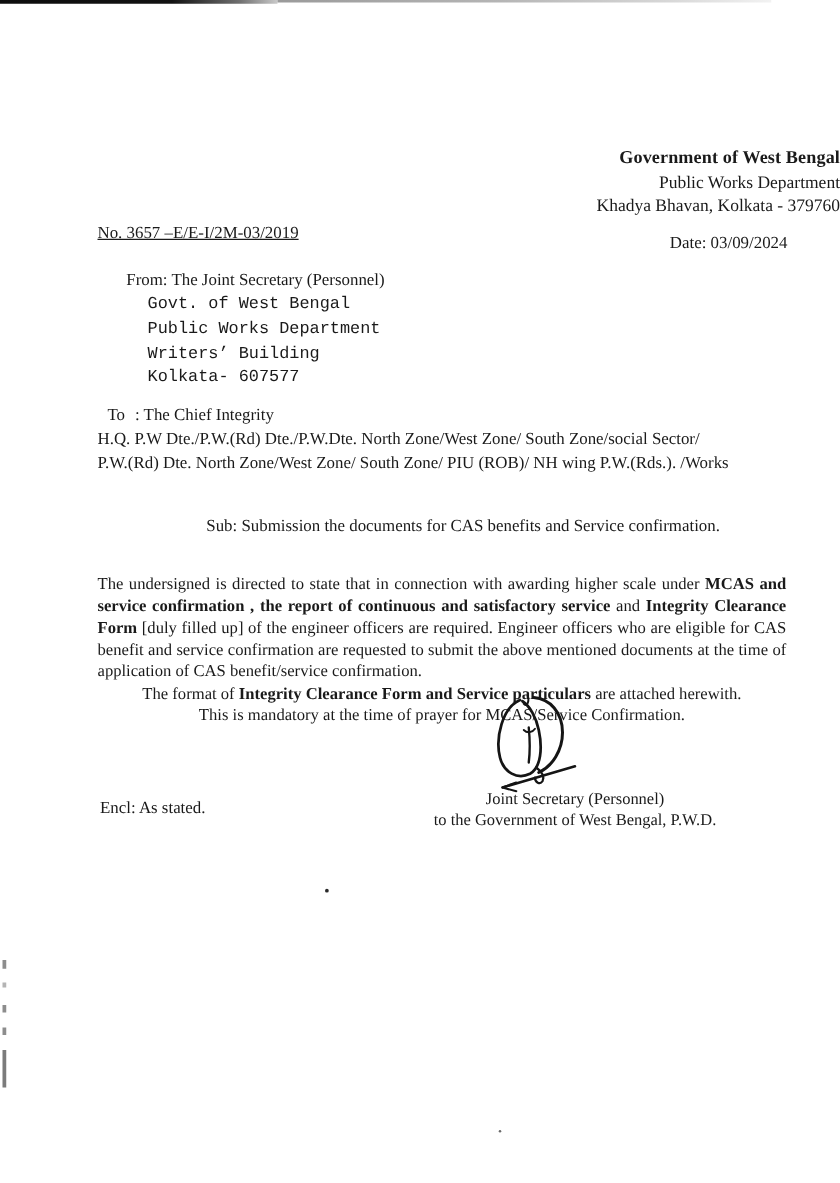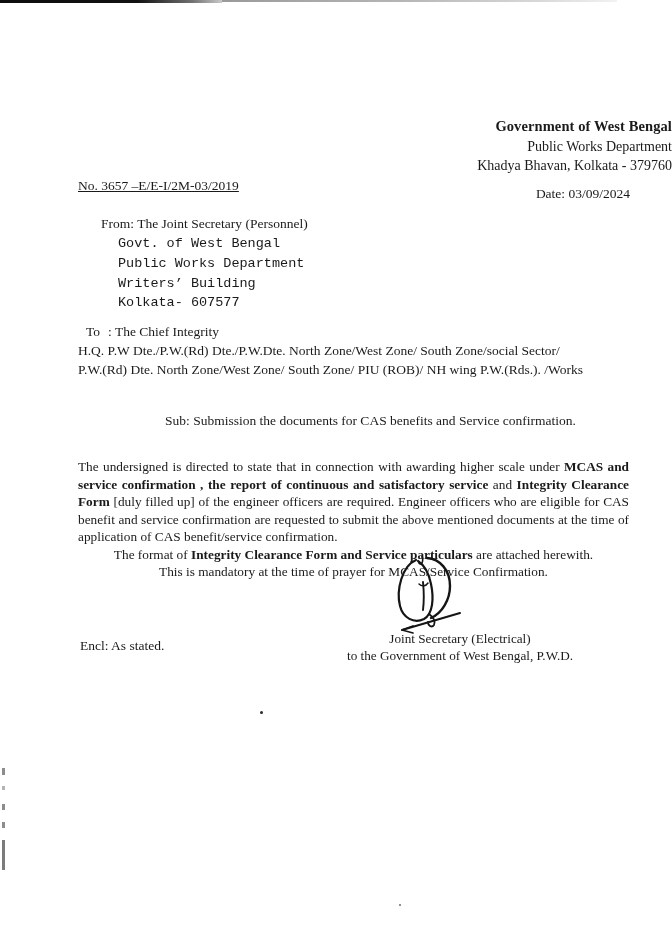--- a/index.html
+++ b/index.html
@@ -272,17 +272,17 @@
       <path d="M36 0 C38 6, 35 10, 33 7" stroke="#151515" stroke-width="1.6" stroke-linecap="round" fill="none"></path>
       <path d="M37 26 C38 36, 38 46, 37 54" stroke="#151515" stroke-width="1.9" stroke-linecap="round" fill="none"></path>
       <path d="M33 28 C36 31, 40 30, 42 27" stroke="#151515" stroke-width="1.5" stroke-linecap="round" fill="none"></path>
       <path d="M43 58 C47 61, 50 65, 48 69 C46 72, 42 70, 42 66" stroke="#151515" stroke-width="1.8" stroke-linecap="round" fill="none"></path>
       <path d="M16 74 L74 57" stroke="#151515" stroke-width="2" stroke-linecap="round" fill="none"></path>
       <path d="M27 70 L16 74 L27 77" stroke="#151515" stroke-width="1.7" stroke-linecap="round" stroke-linejoin="round" fill="none"></path>
     </svg>
   </div>
 
   <div class="designation">
-    <div>Joint Secretary (Electrical)</div>
+    <div>Joint Secretary (Personnel)</div>
     <div>to the Government of West Bengal, P.W.D.</div>
   </div>
 
 </div>
 
 </body></html>

